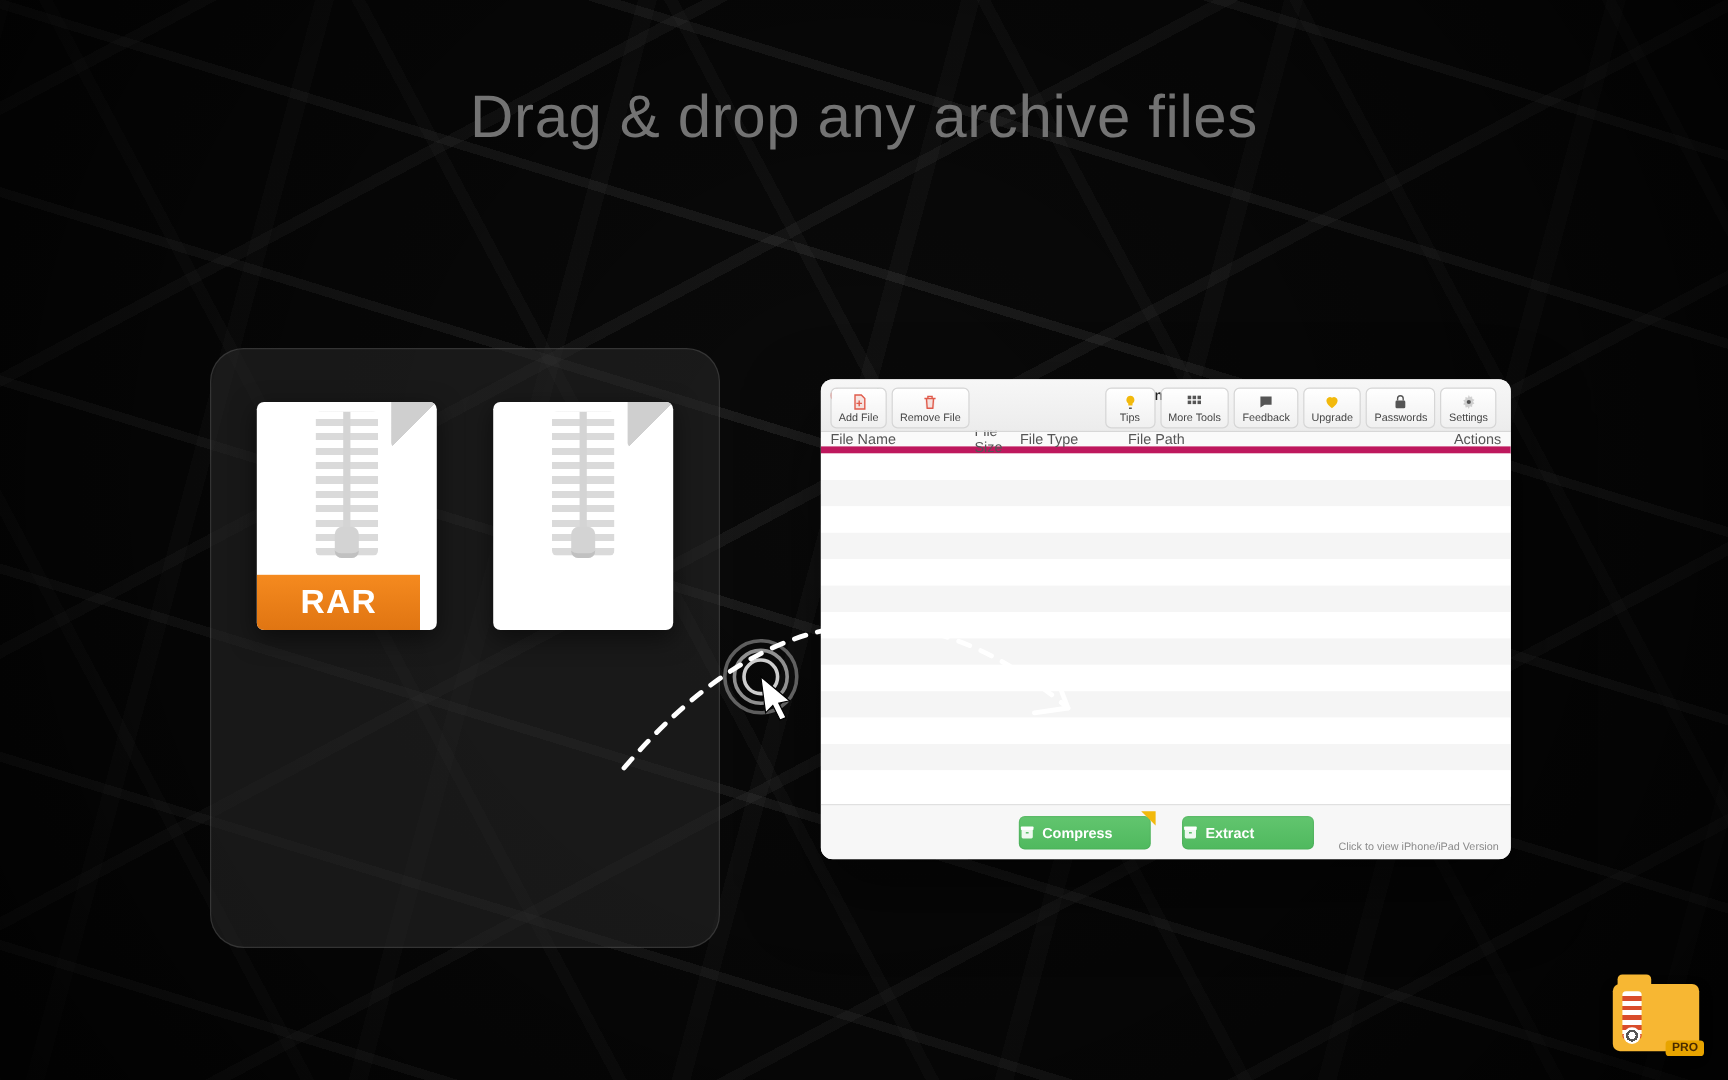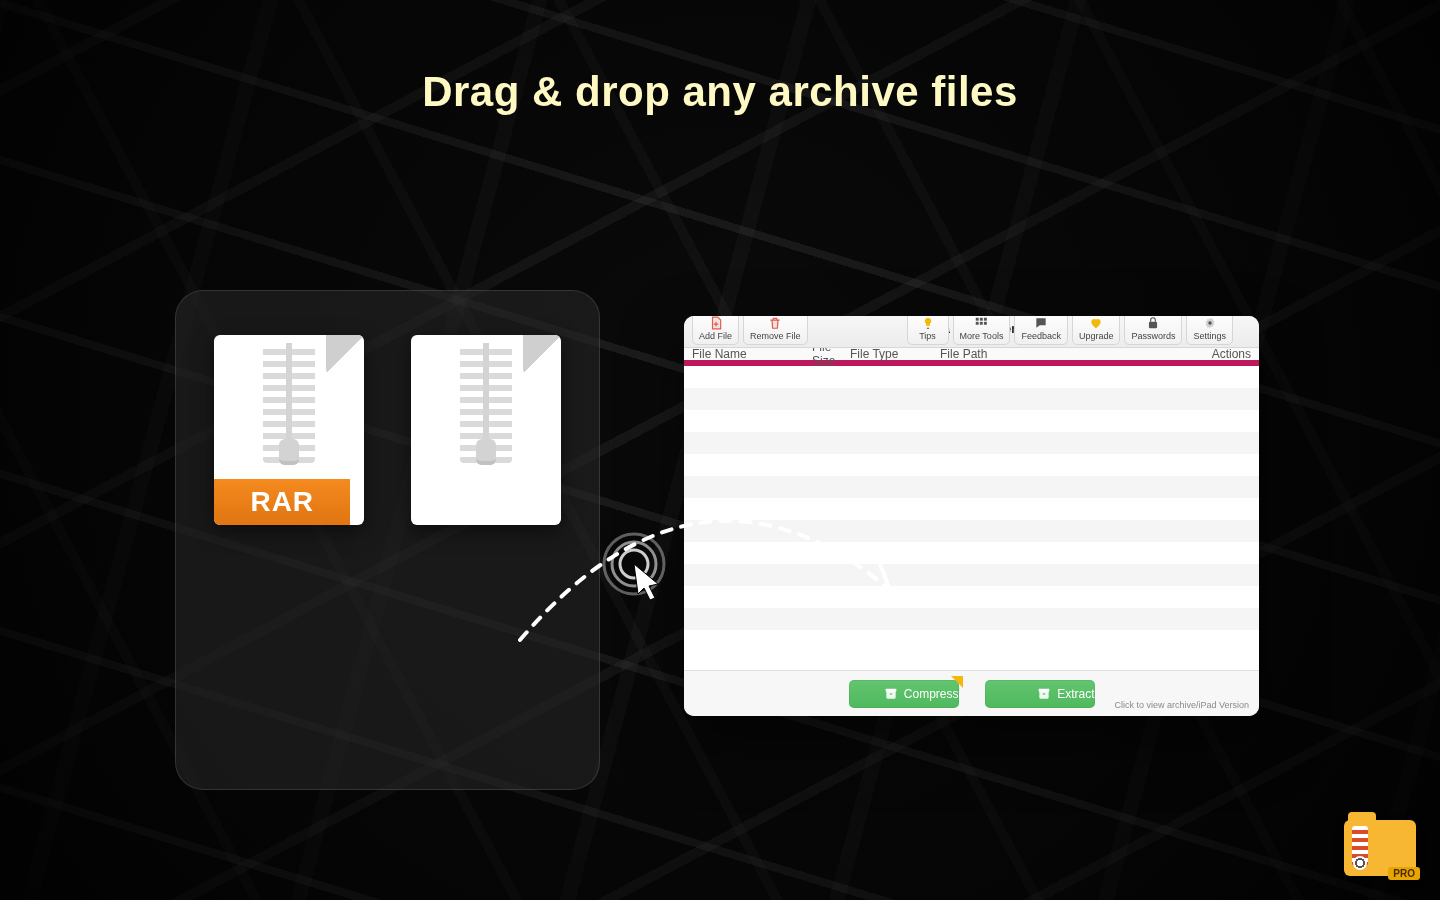--- a/index.html
+++ b/index.html
@@ -20,21 +20,21 @@
       repeating-linear-gradient(-75deg, transparent 0 120px, rgba(40,40,40,.3) 120px 135px, transparent 135px 260px);
     filter:blur(.3px);
   }
   .bg::after{
     content:""; position:absolute; inset:0;
     background:radial-gradient(circle at 50% 45%, rgba(0,0,0,.0) 0%, rgba(0,0,0,.55) 70%, rgba(0,0,0,.85) 100%);
   }
 
   
   .headline { position:absolute; top:60px; left:0; right:0; text-align:center; z-index:5; }
-  .headline .l1, .headline .l2 { font-size:42px; font-weight:700; letter-spacing:.5px; line-height:1.5; color:#fef9c3; }
+  .headline .l1, .headline .l2 { font-size:50px; font-weight:400; letter-spacing:.5px; line-height:1.5; color:#737373; }
 
   
   .cluster {
     position:absolute; left:175px; top:290px; width:425px; height:500px;
     background:rgba(40,40,40,.55); border:1px solid rgba(255,255,255,.12);
     border-radius:28px; z-index:4;
     display:grid; grid-template-columns:1fr 1fr; grid-template-rows:1fr 1fr;
     gap:30px; padding:30px;
   }
   .arch { position:relative; display:flex; flex-direction:column; align-items:center; justify-content:flex-end; cursor:grab; }
@@ -79,32 +79,32 @@
 
   
   .app {
     position:absolute; left:684px; top:316px; width:575px; height:400px;
     background:#f4f4f4; border-radius:10px; box-shadow:0 25px 60px rgba(0,0,0,.55);
     overflow:hidden; z-index:5; color:#111;
     display:flex; flex-direction:column;
     font-size:11px;
   }
   .titlebar{
-    height:32px; background:linear-gradient(#f7f7f7,#ececec); border-bottom:1px solid #d7d7d7;
+    height:44px; background:linear-gradient(#f7f7f7,#ececec); border-bottom:1px solid #d7d7d7;
     position:relative; display:flex; align-items:flex-start;
   }
   .traffic{ position:absolute; left:8px; top:8px; display:flex; gap:6px; }
   .traffic span{ width:11px; height:11px; border-radius:50%; display:block; }
   .tl-red{background:#ff5f57;border:.5px solid #e24b41;}
   .tl-yel{background:#febc2e;border:.5px solid #e0a326;}
   .tl-grn{background:#28c840;border:.5px solid #23ab37;}
   .app-title{ position:absolute; left:0; right:0; top:6px; text-align:center; font-size:12px; font-weight:600; color:#222;}
   .toolbar-left, .toolbar-right{ position:absolute; bottom:2px; display:flex; }
   .toolbar-left{ left:6px; }
-  .toolbar-right{ right:24px; }
+  .toolbar-right{ right:10px; }
   .tbtn{
     min-width:42px; padding:0 6px; height:34px; margin:0 2px;
     display:flex; flex-direction:column; align-items:center; justify-content:center;
     border:1px solid #d6d6d6; border-radius:5px; background:linear-gradient(#ffffff,#f0f0f0);
     cursor:pointer; gap:1px;
   }
   .tbtn .ic{ width:14px; height:14px; display:flex; align-items:center; justify-content:center; }
   .tbtn .lbl{ font-size:9px; color:#444; white-space:nowrap; }
 
   .cols{
@@ -117,22 +117,22 @@
   .rows{ flex:1; background:#fff; overflow:hidden; }
   .rows .row{ height:22px; }
   .rows .row:nth-child(odd){ background:#ffffff; }
   .rows .row:nth-child(even){ background:#f5f5f5; }
 
   .footer{
     height:46px; border-top:1px solid #e0e0e0; background:#f7f7f7;
     display:flex; align-items:center; justify-content:center; gap:26px; position:relative;
   }
   .act-btn{
-    width:110px; height:28px; border:none; border-radius:5px; color:#fff; font-size:12px; font-weight:400;
-    display:flex; align-items:center; justify-content:flex-end; gap:6px; cursor:pointer; position:relative;
+    width:110px; height:28px; border:none; border-radius:5px; color:#fff; font-size:12px; font-weight:700;
+    display:flex; align-items:center; justify-content:flex-start; gap:6px; cursor:pointer; position:relative;
     background:linear-gradient(#62c56f,#4fb95e);
     box-shadow:inset 0 0 0 1px rgba(0,0,0,.05);
   }
   .act-btn .tag{
     position:absolute; top:-4px; right:-4px; width:0;height:0;
     border-top:12px solid #f2b90c; border-left:12px solid transparent;
   }
   .footer .hint{
     position:absolute; right:10px; bottom:6px; font-size:9px; color:#8a8a8a;
   }
@@ -332,21 +332,21 @@
       <span class="tag"></span>
     </button>
     <button class="act-btn">
       <svg class="ico" width="14" height="14" viewBox="0 0 24 24">
           <rect x="4" y="6" width="16" height="14" rx="2" fill="#fff" opacity=".9"></rect>
           <rect x="3" y="3" width="18" height="5" rx="1" fill="#fff"></rect>
           <rect x="10" y="11" width="4" height="2" fill="#4fb95e"></rect>
         </svg>
       <span>Extract</span>
     </button>
-    <span class="hint">Click to view archive/iPad Version</span>
+    <span class="hint">Click to view iPhone/iPad Version</span>
   </div>
 </div>
 
 <div class="pro-badge">
   <div class="pro-folder">
     <div class="pro-zip"></div>
     <div class="pro-knob"></div>
   </div>
   <div class="pro-tag">PRO</div>
 </div>

